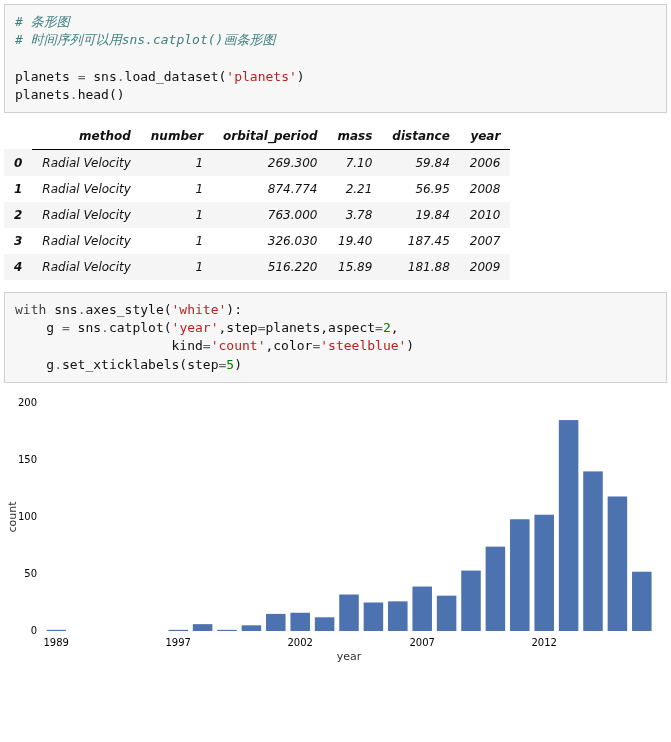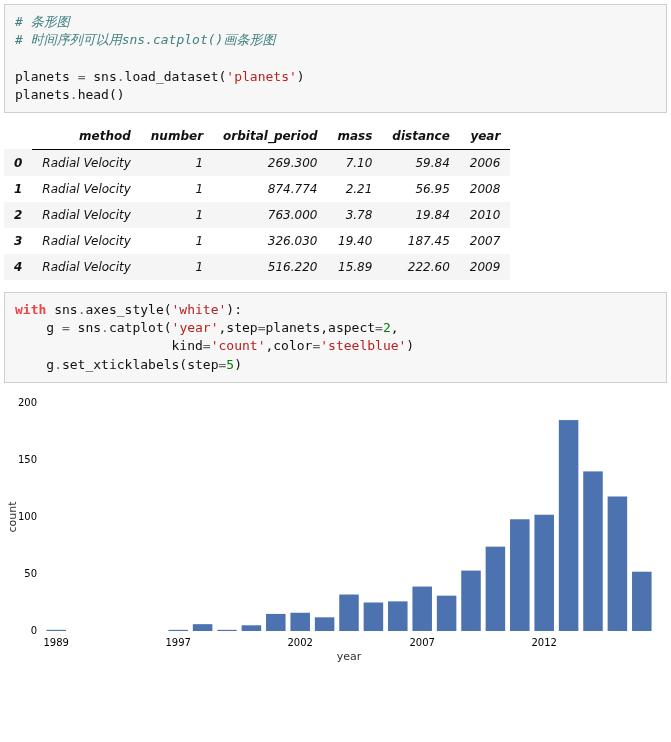--- a/index.html
+++ b/index.html
@@ -18,21 +18,21 @@
       padding: 8px 10px;
       margin: 4px 4px 10px 4px;
       font-family: "DejaVu Sans Mono", Menlo, Consolas, monospace;
       font-size: 13px;
       white-space: pre;
       line-height: 1.4;
     }
     .c-comment { color: #408080; font-style: italic; }
     .c-op { color: #666666; }
     .c-str { color: #ba2121; }
-    .c-kw { color: #ef4444; font-weight: bold; }
+    .c-kw { color: #404040; font-weight: normal; }
     .c-num { color: #008000; }
     .df-wrap {
       margin: 2px 4px 12px 4px;
       font-style: italic;
     }
     table.df {
       border-collapse: collapse;
       font-size: 12px;
     }
     table.df th, table.df td {
@@ -119,21 +119,21 @@
           <td>19.40</td>
           <td>187.45</td>
           <td>2007</td>
         </tr>
         <tr>
           <td class="idx">4</td>
           <td class="txt">Radial Velocity</td>
           <td>1</td>
           <td>516.220</td>
           <td>15.89</td>
-          <td>222.60</td>
+          <td>181.88</td>
           <td>2009</td>
         </tr>
       </tbody>
   </table>
 </div>
 
 <div class="code-cell"><span class="c-kw">with</span><span> sns</span><span class="c-op">.</span><span>axes_style(</span><span class="c-str">'white'</span><span>):</span>
 <span>    g </span><span class="c-op">=</span><span> sns</span><span class="c-op">.</span><span>catplot(</span><span class="c-str">'year'</span><span>,step</span><span class="c-op">=</span><span>planets,aspect</span><span class="c-op">=</span><span class="c-num">2</span><span>,</span>
 <span>                    kind</span><span class="c-op">=</span><span class="c-str">'count'</span><span>,color</span><span class="c-op">=</span><span class="c-str">'steelblue'</span><span>)</span>
 <span>    g</span><span class="c-op">.</span><span>set_xticklabels(step</span><span class="c-op">=</span><span class="c-num">5</span><span>)</span></div>

